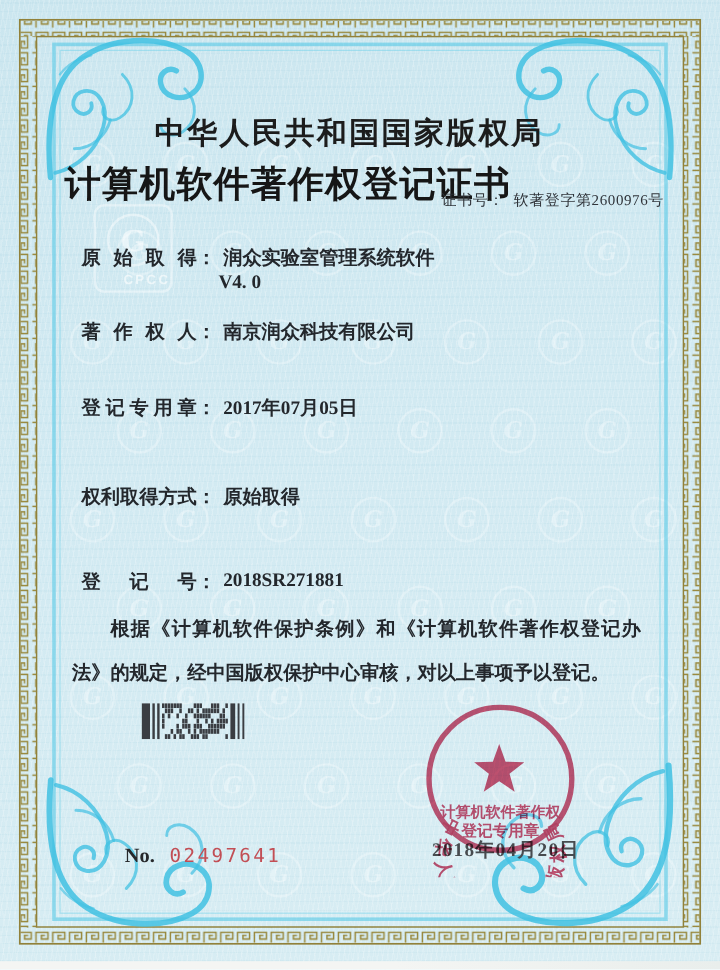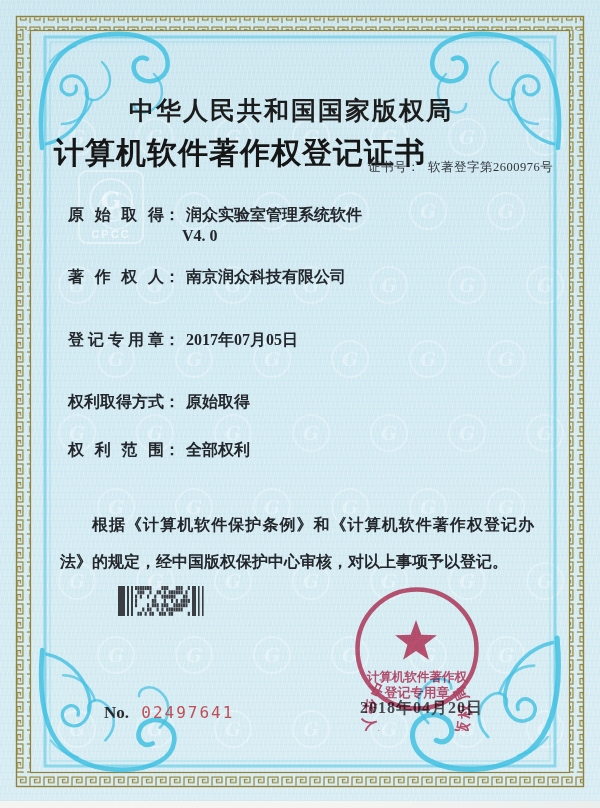--- a/index.html
+++ b/index.html
@@ -28,21 +28,21 @@
     position:absolute;left:78px;top:170px;width:62px;height:70px;
     border:2.5px solid rgba(255,255,255,.55);border-radius:9px;opacity:.75;
   }
   .cpcc-circle{
     position:absolute;left:9px;top:6px;width:40px;height:40px;border-radius:50%;
     border:2.5px solid rgba(255,255,255,.6);
     color:rgba(255,255,255,.7);font-size:24px;font-weight:bold;
     display:flex;align-items:center;justify-content:center;font-family:"DejaVu Serif",serif;
   }
   .cpcc-text{
-    position:absolute;left:0;right:0;bottom:2px;text-align:center;
+    position:absolute;left:0;right:0;bottom:2px;text-align:right;
     color:rgba(255,255,255,.8);font-size:11px;letter-spacing:2px;
     font-family:"Liberation Sans",sans-serif;font-weight:bold;
   }
   .title1{
     position:absolute;left:0;top:94px;width:582px;text-align:center;
     font-size:25px;font-weight:700;letter-spacing:2px;color:#1c1c1c;
   }
   .title2{
     position:absolute;left:0;top:133px;width:480px;text-align:center;
     font-size:30px;font-weight:700;letter-spacing:1px;color:#161616;
@@ -57,21 +57,21 @@
   .flabel{
     display:inline-block;width:96px;text-align:justify;text-align-last:justify;
     vertical-align:top;
   }
   .fcolon{display:inline-block;width:14px;}
   .fvalue{display:inline-block;margin-left:8px;vertical-align:top;}
   .fv2{
     position:absolute;left:182px;top:227px;font-size:16px;font-weight:600;color:#23272c;
   }
   .r0{top:205px}.r1{top:267px}.r2{top:330px}.r3{top:368px}
-  .r4{top:392px}.r5{top:440px}.r6{top:475px}
+  .r4{top:404px}.r5{top:440px}.r6{top:475px}
   .statement{
     position:absolute;left:60px;top:506px;width:474px;
     font-size:16px;line-height:37px;font-weight:600;color:#23272c;
     text-align:justify;text-indent:2em;
   }
   .barcode{position:absolute;left:118px;top:586px;}
   .seal{position:absolute;left:335px;top:567px;mix-blend-mode:multiply;}
   .seal-date{
     position:absolute;left:360px;top:698px;font-size:16px;font-weight:600;
     color:#474b4f;letter-spacing:1px;
@@ -225,24 +225,24 @@
 
   <div class="field r2">
     <span class="flabel">登记专用章</span><span class="fcolon">：</span><span class="fvalue">2017年07月05日</span>
   </div>
 
 
   <div class="field r4">
     <span class="flabel">权利取得方式</span><span class="fcolon">：</span><span class="fvalue">原始取得</span>
   </div>
 
-  <div class="field r5">
-    <span class="flabel">权利范围</span><span class="fcolon">：</span><span class="fvalue">全部权利</span>
-  </div>
-
+
+  <div class="field r6">
+    <span class="flabel">登记号</span><span class="fcolon">：</span><span class="fvalue">2018SR271881</span>
+  </div>
 
   <div class="statement">根据《计算机软件保护条例》和《计算机软件著作权登记办法》的规定，经中国版权保护中心审核，对以上事项予以登记。</div>
 
   <svg class="barcode" id="barcode" width="88" height="30" viewBox="0 0 88 30">
       <rect x="0" y="0" width="7" height="30" fill="#3a3d42"></rect>
       <rect x="9" y="0" width="2" height="30" fill="#3a3d42"></rect>
       <rect x="13" y="0" width="2" height="30" fill="#3a3d42"></rect>
       <rect x="17" y="0" width="2.1" height="4" fill="#3a3d42"></rect>
       <rect x="19.4" y="0" width="2.1" height="4" fill="#3a3d42"></rect>
       <rect x="21.8" y="0" width="2.1" height="4" fill="#3a3d42"></rect>

